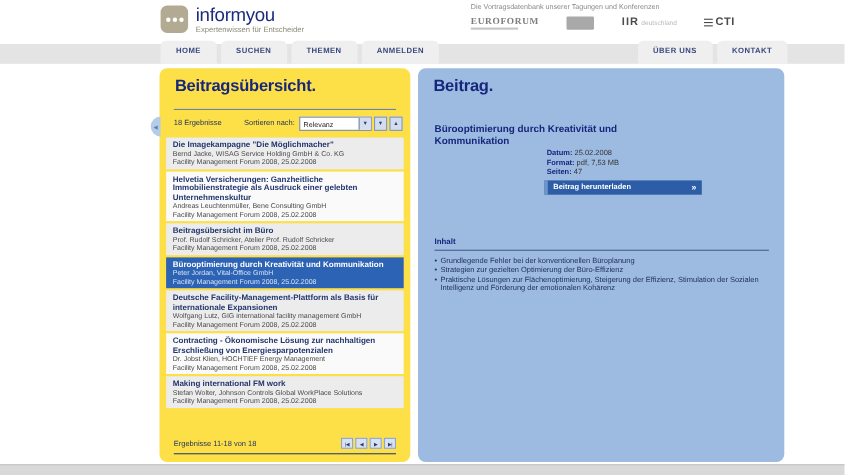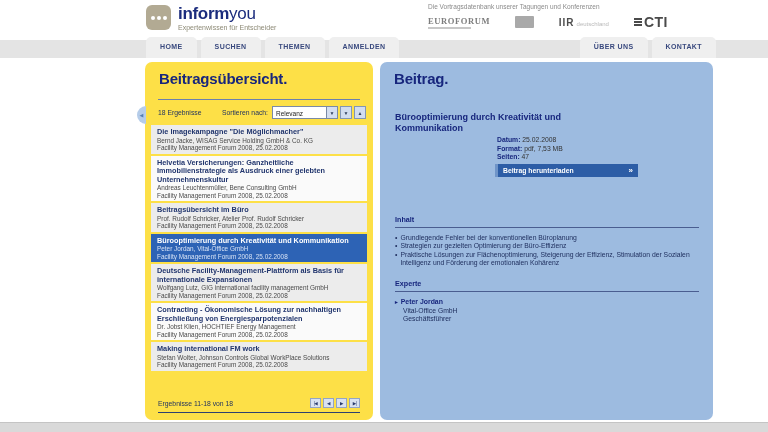--- a/index.html
+++ b/index.html
@@ -6,33 +6,33 @@
   html,body { background:#fff; }
   body { font-family:"Liberation Sans", sans-serif; }
   .page { position:relative; width:768px; height:432px; background:#ffffff; overflow:hidden; }
 
   
   .header { position:absolute; top:0; left:0; width:768px; height:40px; background:#fff; }
   .logo-block { position:absolute; left:146px; top:5px; display:flex; gap:7px; }
   .logo-mark { width:25px; height:25px; background:#b2aa93; border-radius:6px; display:flex; align-items:center; justify-content:center; gap:2px; }
   .logo-mark i { width:4px; height:4px; background:#fff; border-radius:50%; display:block; }
   .brand { font-size:17px; line-height:18px; color:#1b2c7d; letter-spacing:-0.3px; }
-  .brand .b1 { font-weight:bold; }
+  .brand .b1 { font-weight:normal; }
   .brand .b2 { font-weight:normal; }
   .tagline { font-size:7px; color:#8d8a76; margin-top:1px; }
 
   .partners { position:absolute; left:428px; top:3px; width:240px; }
   .partners .caption { font-size:6.5px; color:#8a8a8a; margin-bottom:4px; white-space:nowrap; }
   .logo-row { display:flex; align-items:center; gap:25px;text-align:right; }
   .euroforum { font-family:"Liberation Serif", serif; font-weight:bold; font-size:8.5px; color:#7d7d7d; letter-spacing:0.6px; }
   .euroforum .sub { height:2px; background:#c7c7c7; margin-top:1px; width:70%; }
   .graybox { width:42px; height:12px; background:#a9a9a9; border-radius:1px; }
   .iir { font-size:10px; font-weight:bold; color:#4d4d4d; letter-spacing:1px; white-space:nowrap; }
   .iir .light { font-weight:normal; font-size:6px; color:#b9b9b9; letter-spacing:0; margin-left:2px; }
-  .cti { display:flex; align-items:center; gap:2px; font-size:14px; font-weight:bold; color:#4a4a4a; letter-spacing:0.5px; }
+  .cti { display:flex; align-items:center; gap:2px; font-size:10px; font-weight:bold; color:#4a4a4a; letter-spacing:0.5px; }
   .cti .bars { display:flex; flex-direction:column; gap:1.5px; }
   .cti .bars i { display:block; width:8px; height:1.5px; background:#4a4a4a; }
 
   
   .nav { position:absolute; top:40px; left:0; width:768px; height:18px; background:#e4e4e4; }
   .nav-inner { position:absolute; left:146px; right:48px; top:-3px; display:flex; }
   .tab { position:relative; height:21px; padding:6px 14px 0 14px; font-size:7px; font-weight:bold; color:#39497e; background:#efefef; border-radius:5px 5px 0 0; margin-right:4px; letter-spacing:0.4px; cursor:default; white-space:nowrap; }
   .nav-spacer { flex:1; }
 
   
@@ -240,26 +240,17 @@
               <span class="b">•</span>
               <span>Strategien zur gezielten Optimierung der Büro-Effizienz</span>
             </li>
           <li>
               <span class="b">•</span>
               <span>Praktische Lösungen zur Flächenoptimierung, Steigerung der Effizienz, Stimulation der Sozialen Intelligenz und Förderung der emotionalen Kohärenz</span>
             </li>
         </ul>
       </div>
 
-      <div class="sec">
-        <div class="sec-heading">Experte</div>
-        <div class="expert-name">
-          <span class="tri">▸</span>
-          <span>Peter Jordan</span>
-        </div>
-        <div class="expert-sub">Vital-Office GmbH</div>
-        <div class="expert-sub">Geschäftsführer</div>
-      </div>
     </div>
   </div>
 
   <div class="bottom-band"></div>
 </div>
 
 </body></html>

